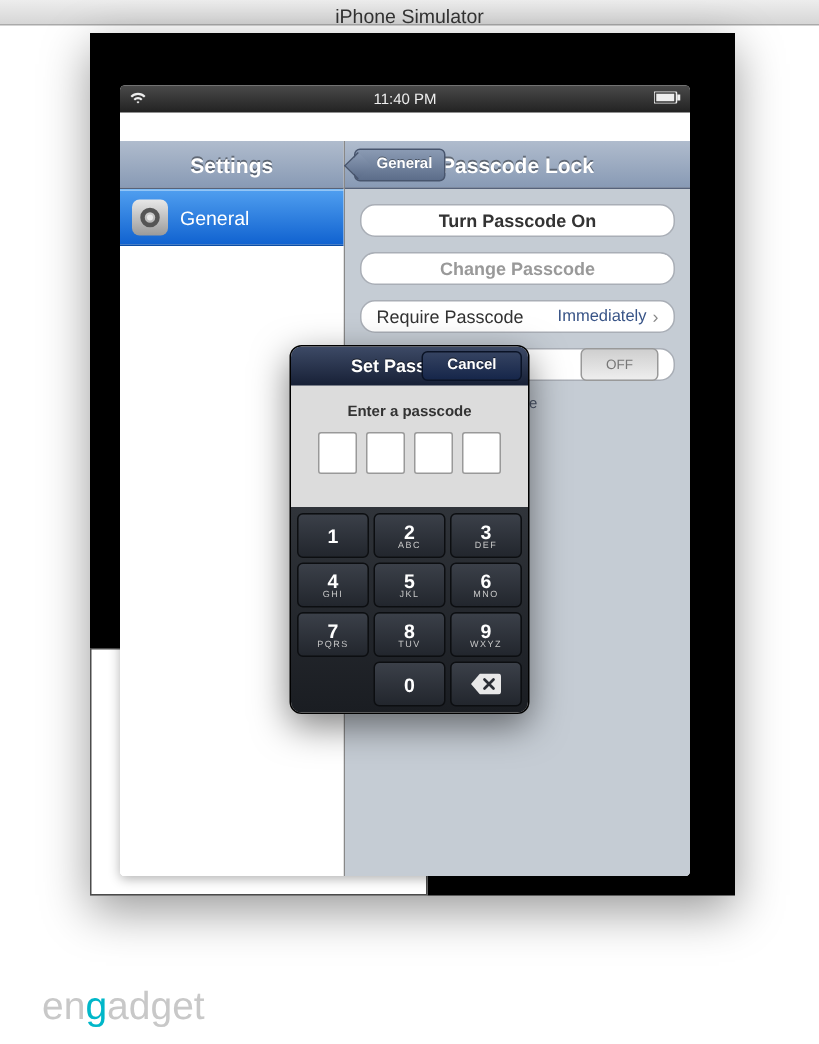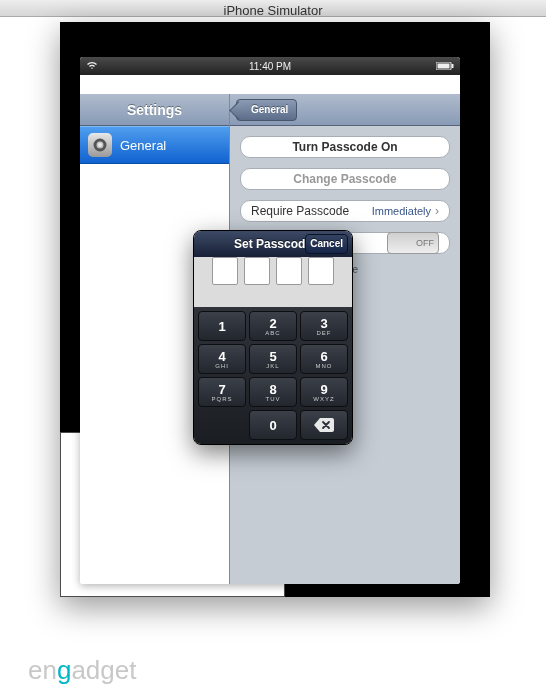--- a/index.html
+++ b/index.html
@@ -32,30 +32,30 @@
 
   .detail-body { flex:1; padding:10px; display:flex; flex-direction:column; gap:10px;}
   .cell-group { background:#fff; border:1px solid #a9aeb6; border-radius:10px;}
   .cell { height:20px; display:flex; align-items:center; justify-content:center; font-size:12px; color:#333; border-bottom:1px solid #cfcfcf;}
   .cell.btn { font-weight:bold; }
   .cell.btn.disabled { color:#999; }
   .cell:last-child{border-bottom:none;}
   .cell.row { justify-content:space-between; padding:0 10px;}
   .cell.row .value { color:#385487; font-size:11px; display:flex; align-items:center; gap:4px;}
   .chevron { color:#888; font-size:12px;}
-  .cell .toggle { width:52px; height:22px; border-radius:4px; background:linear-gradient(#cfcfcf,#eee); border:1px solid #999; font-size:9px; color:#777; display:flex; align-items:center; justify-content:flex-end; padding-right:4px; font-weight:normal;}
+  .cell .toggle { width:52px; height:22px; border-radius:4px; background:linear-gradient(#cfcfcf,#eee); border:1px solid #999; font-size:9px; color:#777; display:flex; align-items:center; justify-content:flex-end; padding-right:16px; font-weight:normal;}
   .footnote { font-size:10px; color:#4c566a; padding:0 8px 0 12px;}
 
   
   .stray-panel { position:absolute; left:60px; top:432px; width:225px; height:165px; background:#fff; border:1px solid #4b4b4b;}
 
   
   .passcode-dialog { position:absolute; left:193px; top:230px; width:160px; background:#dcdcdc; border-radius:8px; overflow:hidden; box-shadow:0 8px 24px rgba(0,0,0,0.5); border:1px solid #000;}
   .passcode-top { height:26px; background:linear-gradient(#3d4a66,#172036); color:#fff; display:flex; align-items:center; justify-content:center; font-size:12px; font-weight:bold; position:relative; text-shadow:0 -1px 0 rgba(0,0,0,0.6);}
-  .pc-cancel { position:absolute; right:4px; top:3px; height:20px; padding:0 4px; font-size:10px; background:linear-gradient(#354361,#16264a); border:1px solid #0a1326; border-radius:4px; line-height:18px; color:#fff;}
+  .pc-cancel { position:absolute; right:4px; top:3px; height:20px; padding:0 16px; font-size:10px; background:linear-gradient(#354361,#16264a); border:1px solid #0a1326; border-radius:4px; line-height:18px; color:#fff;}
   .passcode-prompt { font-size:10px; color:#333; text-align:center; padding:12px 0 8px; font-weight:bold;}
   .passcode-fields { display:flex; justify-content:center; gap:6px; padding-bottom:22px;}
   .pc-field { width:26px; height:28px; background:#fff; border:1px solid #999; border-radius:2px;}
   .keypad { background:linear-gradient(#30343a,#1a1d22); padding:4px; display:grid; grid-template-columns:repeat(3,1fr); gap:3px;}
   .key { height:30px; background:linear-gradient(#3b4049,#22262d); border:1px solid #0c0e11; border-radius:4px; display:flex; flex-direction:column; align-items:center; justify-content:center; color:#fff;}
   .key .num { font-size:13px; font-weight:bold; line-height:13px;}
   .key .let { font-size:6px; letter-spacing:1px; color:#c8c8c8;}
   .key.blank { background:transparent; border:none;}
   .key.del svg { display:block;}
 
@@ -106,20 +106,21 @@
           <span>General</span>
         </div>
       </div>
     </div>
 
     <div class="detail">
       <div class="nav-bar">
         <div class="back-btn">
           <span>General</span>
         </div>
+        <span>Passcode Lock</span>
       </div>
       <div class="detail-body">
         <div class="cell-group">
           <div class="cell btn">
             <span>Turn Passcode On</span>
           </div>
         </div>
         <div class="cell-group">
           <div class="cell btn disabled">
             <span>Change Passcode</span>
@@ -148,20 +149,21 @@
   </div>
 </div>
 
 <div class="passcode-dialog">
   <div class="passcode-top">
     <span>Set Passcode</span>
     <div class="pc-cancel">
       <span>Cancel</span>
     </div>
   </div>
+  <div class="passcode-prompt">Enter a passcode</div>
   <div class="passcode-fields">
     <div class="pc-field"></div>
     <div class="pc-field"></div>
     <div class="pc-field"></div>
     <div class="pc-field"></div>
   </div>
   <div class="keypad">
     <div class="key">
         <span class="num">1</span>
         <span class="let"></span>

